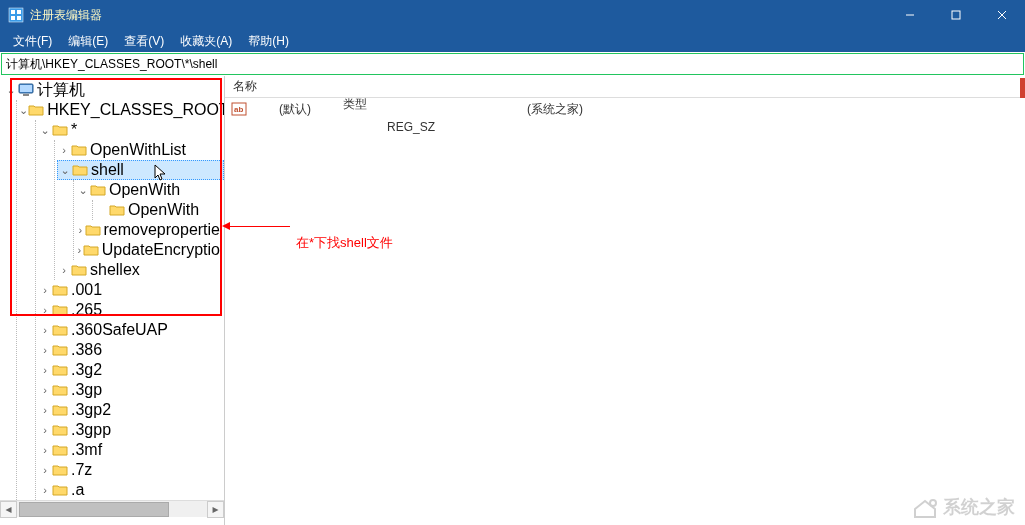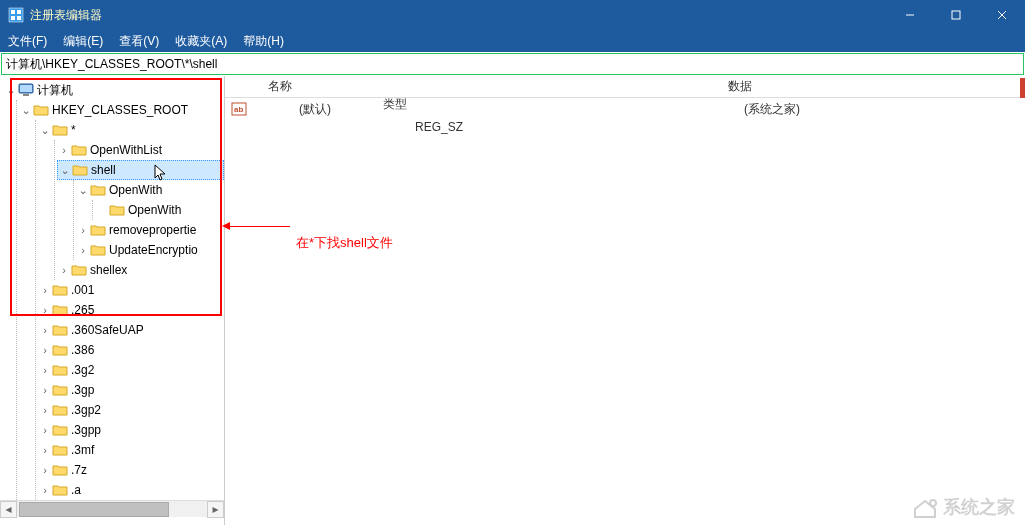--- a/index.html
+++ b/index.html
@@ -24,20 +24,21 @@
     .titlebar .app-icon { width: 16px; height: 16px; margin-right: 6px; display:flex;align-items:center;justify-content:center;}
     .titlebar .title { flex: 1; font-size: 12px; }
     .win-controls { display: flex; height: 100%; }
     .win-btn { width: 46px; height: 100%; display: flex; align-items: center; justify-content: center; color: #fff; cursor: pointer; }
     .menubar {
       background: #1e5a9e;
       color: #fff;
       height: 22px;
       display: flex;
       align-items: center;
+      padding-left: 5px;
     }
     .menu-item { padding: 2px 8px; cursor: pointer; font-size: 12px; }
     .address-bar {
       height: 22px;
       border: 1px solid #22c55e;
       margin: 1px;
       display: flex;
       align-items: center;
       padding: 0 4px;
       background: #fff;
@@ -56,23 +57,23 @@
       position: relative;
     }
     .tree ul { list-style: none; }
     .tree li { white-space: nowrap; position: relative;}
     .node { display: flex; align-items: center; height: 20px; cursor: pointer; padding-right:4px;}
     .node.selected { background: #cde8ff; border: 1px dotted #3399ff; height:20px;}
     .toggle { width: 14px; text-align: center; color: #666; font-size: 11px; cursor: pointer; display:inline-block;}
     .toggle.empty { visibility: hidden; }
     .folder-icon { width: 16px; height: 14px; margin-right: 3px; }
     .pc-icon { width: 16px; height: 14px; margin-right: 3px; }
-    .node-label { font-size: 12px; }
+    .node-label { font-size: 16px; }
     .children { margin-left: 16px; border-left: 1px dotted #bbb; padding-left: 2px;}
-    .list-panel { flex: 1; overflow: auto; text-align: center; }
+    .list-panel { flex: 1; overflow: auto; }
     .list-header { display: flex; border-bottom: 1px solid #ddd; height: 22px; align-items: center; }
     .col { padding: 0 8px; font-size: 12px; color: #333; }
     .col-name { width: 110px; }
     .col-type { width: 120px; margin-top: 36px; }
     .col-data { flex: 1; }
     .list-row { display: flex; align-items: center; height: 22px; gap: 20px; }
     .val-icon { width: 16px; height: 16px; margin-left: 6px; margin-right: 4px; display:inline-flex;align-items:center;justify-content:center;}
     .highlight-box {
       position: absolute;
       border: 2px solid #ff0000;
@@ -425,21 +426,20 @@
           <div class="sb-thumb" style="left:2px;width:150px"></div>
         </div>
       <div class="sb-btn">▸</div>
     </div>
   </div>
 
   <div class="list-panel">
     <div class="list-header">
       <div class="col col-name">名称</div>
       <div class="col col-type">类型</div>
-      <div class="col col-data">数据</div>
     </div>
     <div class="list-row">
       <span class="val-icon">
         <svg width="16" height="16" viewBox="0 0 16 16">
             <rect x="1" y="2" width="14" height="12" fill="#fff" stroke="#c05030"></rect>
             <text x="3" y="11" font-size="8" fill="#c05030" font-weight="bold">ab</text>
           </svg>
       </span>
       <div class="col col-name" style="width:88px">(默认)</div>
       <div class="col col-type">REG_SZ</div>

